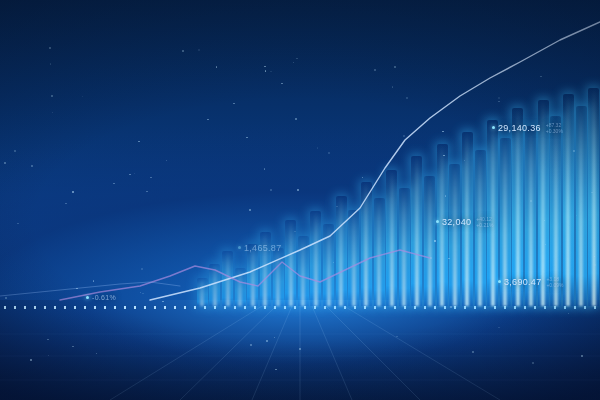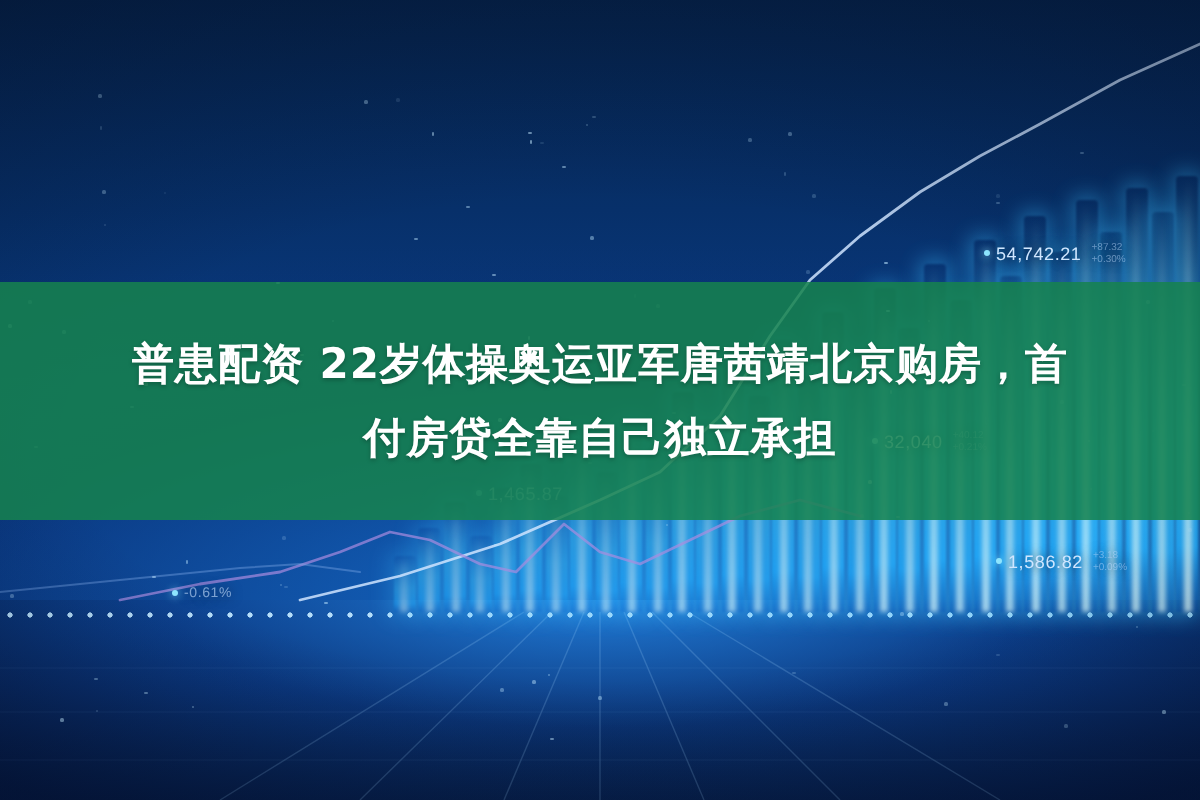--- a/index.html
+++ b/index.html
@@ -255,27 +255,21 @@
       <div class="sd" style="left: 567.59px; top: 312.892px; opacity: 0.42;"></div>
       <div class="sd" style="left: 51.6718px; top: 111.572px; opacity: 0.24;"></div>
       <div class="sd" style="left: 434.365px; top: 240.021px; opacity: 0.78;"></div>
       <div class="sd" style="left: 165.669px; top: 159.905px; opacity: 0.36;"></div>
       <div class="sd" style="left: 95.5838px; top: 352.891px; opacity: 0.55;"></div>
     </div>
 
   <div class="vignette"></div>
 
   <div id="labels">
-      <div class="label" style="left: 492px; top: 118px;"><span class="dot"></span><span class="val">54,742.21</span><span class="sub"><div>+87.32</div><div>+0.30%</div></span></div>
+      <div class="label" style="left: 492px; top: 118px;"><span class="dot"></span><span class="val">29,140.36</span><span class="sub"><div>+87.32</div><div>+0.30%</div></span></div>
       <div class="label" style="left: 436px; top: 212px;"><span class="dot"></span><span class="val">32,040</span><span class="sub"><div>+40.12</div><div>+0.21%</div></span></div>
-      <div class="label" style="left: 498px; top: 272px;"><span class="dot"></span><span class="val">1,586.82</span><span class="sub"><div>+3.18</div><div>+0.09%</div></span></div>
+      <div class="label" style="left: 498px; top: 272px;"><span class="dot"></span><span class="val">3,690.47</span><span class="sub"><div>+3.18</div><div>+0.09%</div></span></div>
       <div class="label" style="left: 238px; top: 238px; opacity: 0.45;"><span class="dot"></span><span class="val">1,465.87</span></div>
       <div class="label pct" style="left: 86px; top: 288px;"><span class="dot"></span><span class="val">-0.61%</span></div>
     </div>
 
-  <div class="band">
-    <h1 class="headline">
-      <span>普患配资 22岁体操奥运亚军唐茜靖北京购房，首</span>
-      <span class="l2">付房贷全靠自己独立承担</span>
-    </h1>
-  </div>
 
 </div>
 
 </body></html>

